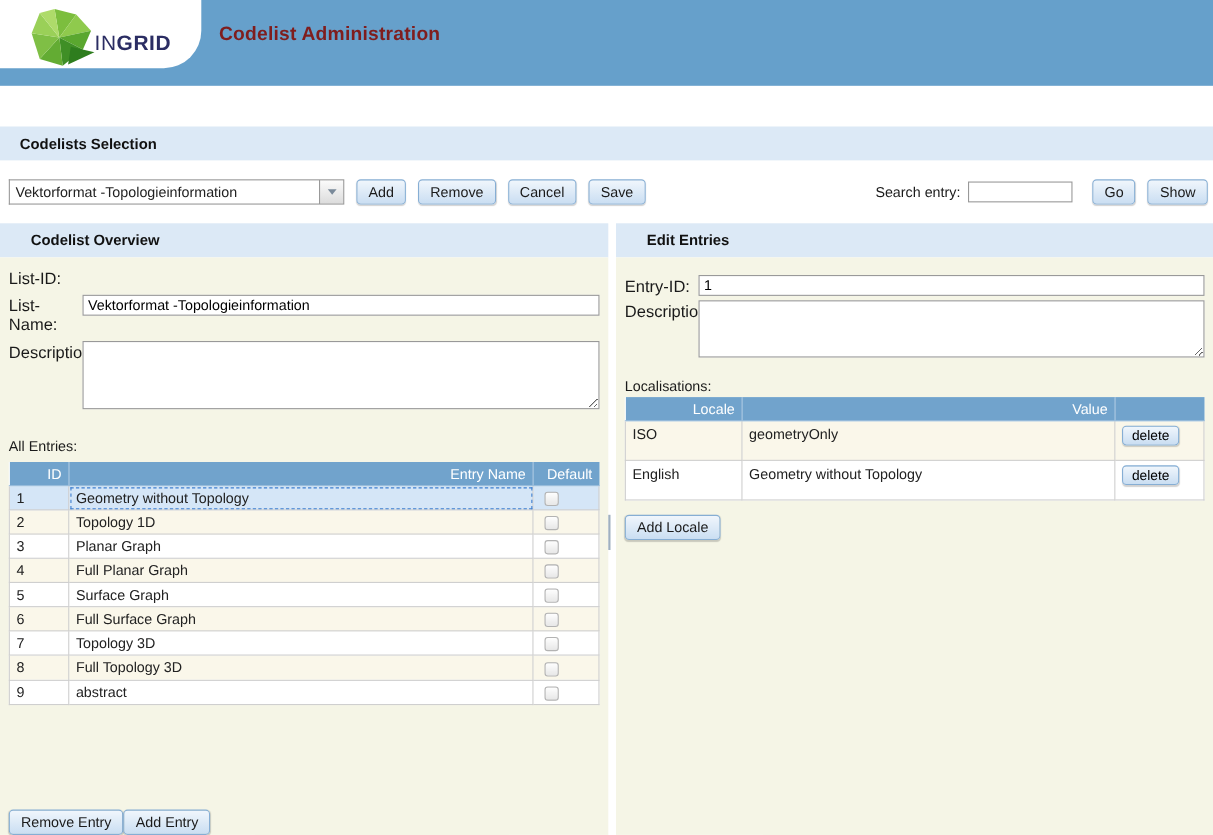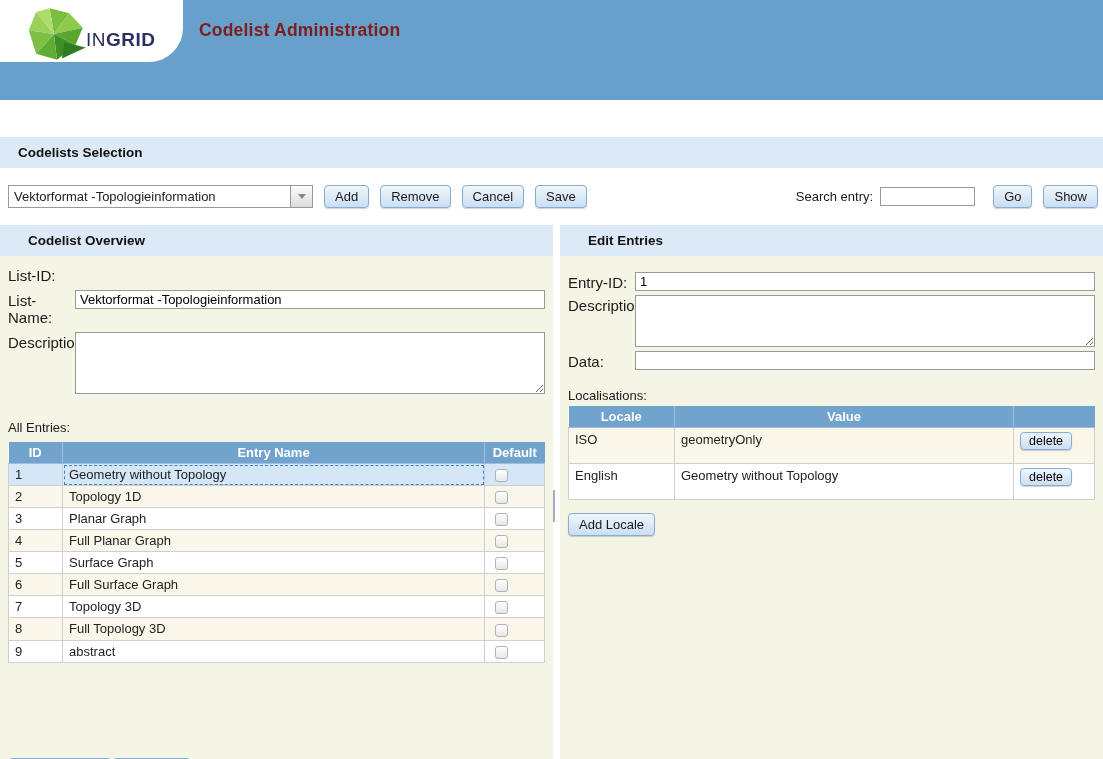--- a/index.html
+++ b/index.html
@@ -1,20 +1,20 @@
 <!DOCTYPE html>
 <html><head>
 <meta charset="utf-8">
 <style>
   * { margin:0; padding:0; box-sizing:border-box; }
   html,body { width:1103px; height:759px; overflow:hidden; background:#fff;
     font-family:"Liberation Sans", sans-serif; color:#1a1a1a; }
 
   
-  .header { position:relative; height:100px; background:#66A0CB; }
+  .header { position:relative; height:78px; background:#66A0CB; }
   .logo-card { position:absolute; top:0; left:0; width:183px; height:62px;
     background:#fff; border-radius:0 0 34px 0; }
   .gem { position:absolute; left:26px; top:7px; }
   .brand { position:absolute; left:86px; top:29px; font-size:19px; letter-spacing:.5px;
     color:#2B2D63; }
   .brand .thin { font-weight:400; }
   .brand .bold { font-weight:700; }
   .app-title { position:absolute; left:199px; top:20px; color:#7f1d1d;
     font-size:17.5px; font-weight:600; letter-spacing:.2px; }
 
@@ -56,21 +56,21 @@
 
   .frow { display:flex; margin-top:6px; }
   .frow label { width:67px; flex:0 0 67px; font-size:15px; padding-top:2px; }
   .frow input[type=text] { flex:1; border:1px solid #999; height:19px;
     font-size:13px; font-family:inherit; padding:1px 4px; background:#fff; }
   .frow textarea { flex:1; border:1px solid #999; font-size:13px;
     font-family:inherit; padding:2px 4px; background:#fff; resize:both; }
   .small-label { font-size:13px; }
 
   table { border-collapse:collapse; background:#fff; font-size:13px; }
-  th { background:#71A3CC; color:#fff; text-align:center; font-weight:700;
+  th { background:#71A3CC; color:#fff; text-align:right; font-weight:400;
     padding:3px 6px; border-right:1px solid #9dbfdd; border-bottom:1px solid #9dbfdd; }
   th:last-child { border-right:none; }
   td { border:1px solid #cfcfcf; padding:3px 6px; color:#222; }
 
   .entries { width:537px; margin-top:7px; }
   .entries td { height:22px; }
   .row-odd  td { background:#fff; }
   .row-even td { background:#FAF7EA; }
   .row-selected td { background:#D5E6F7; }
   .name-sel { outline:1px dashed #3E7FD0; outline-offset:-2px; }
@@ -230,24 +230,20 @@
     <div class="panel-body">
 
       <div class="frow" style="margin-top:16px">
         <label>Entry-ID:</label>
         <input type="text" value="1" style="">
       </div>
       <div class="frow" style="margin-top:4px">
         <label>Description:</label>
         <textarea style="height: 52px;"></textarea>
       </div>
-      <div class="frow" style="margin-top:4px">
-        <label>Data:</label>
-        <input type="text" value="" style="">
-      </div>
 
       <div class="small-label" style="margin-top:18px">Localisations:</div>
 
       <table class="loc">
         <colgroup>
             <col style="width:106px">
             <col>
             <col style="width:81px">
           </colgroup>
         <thead>

